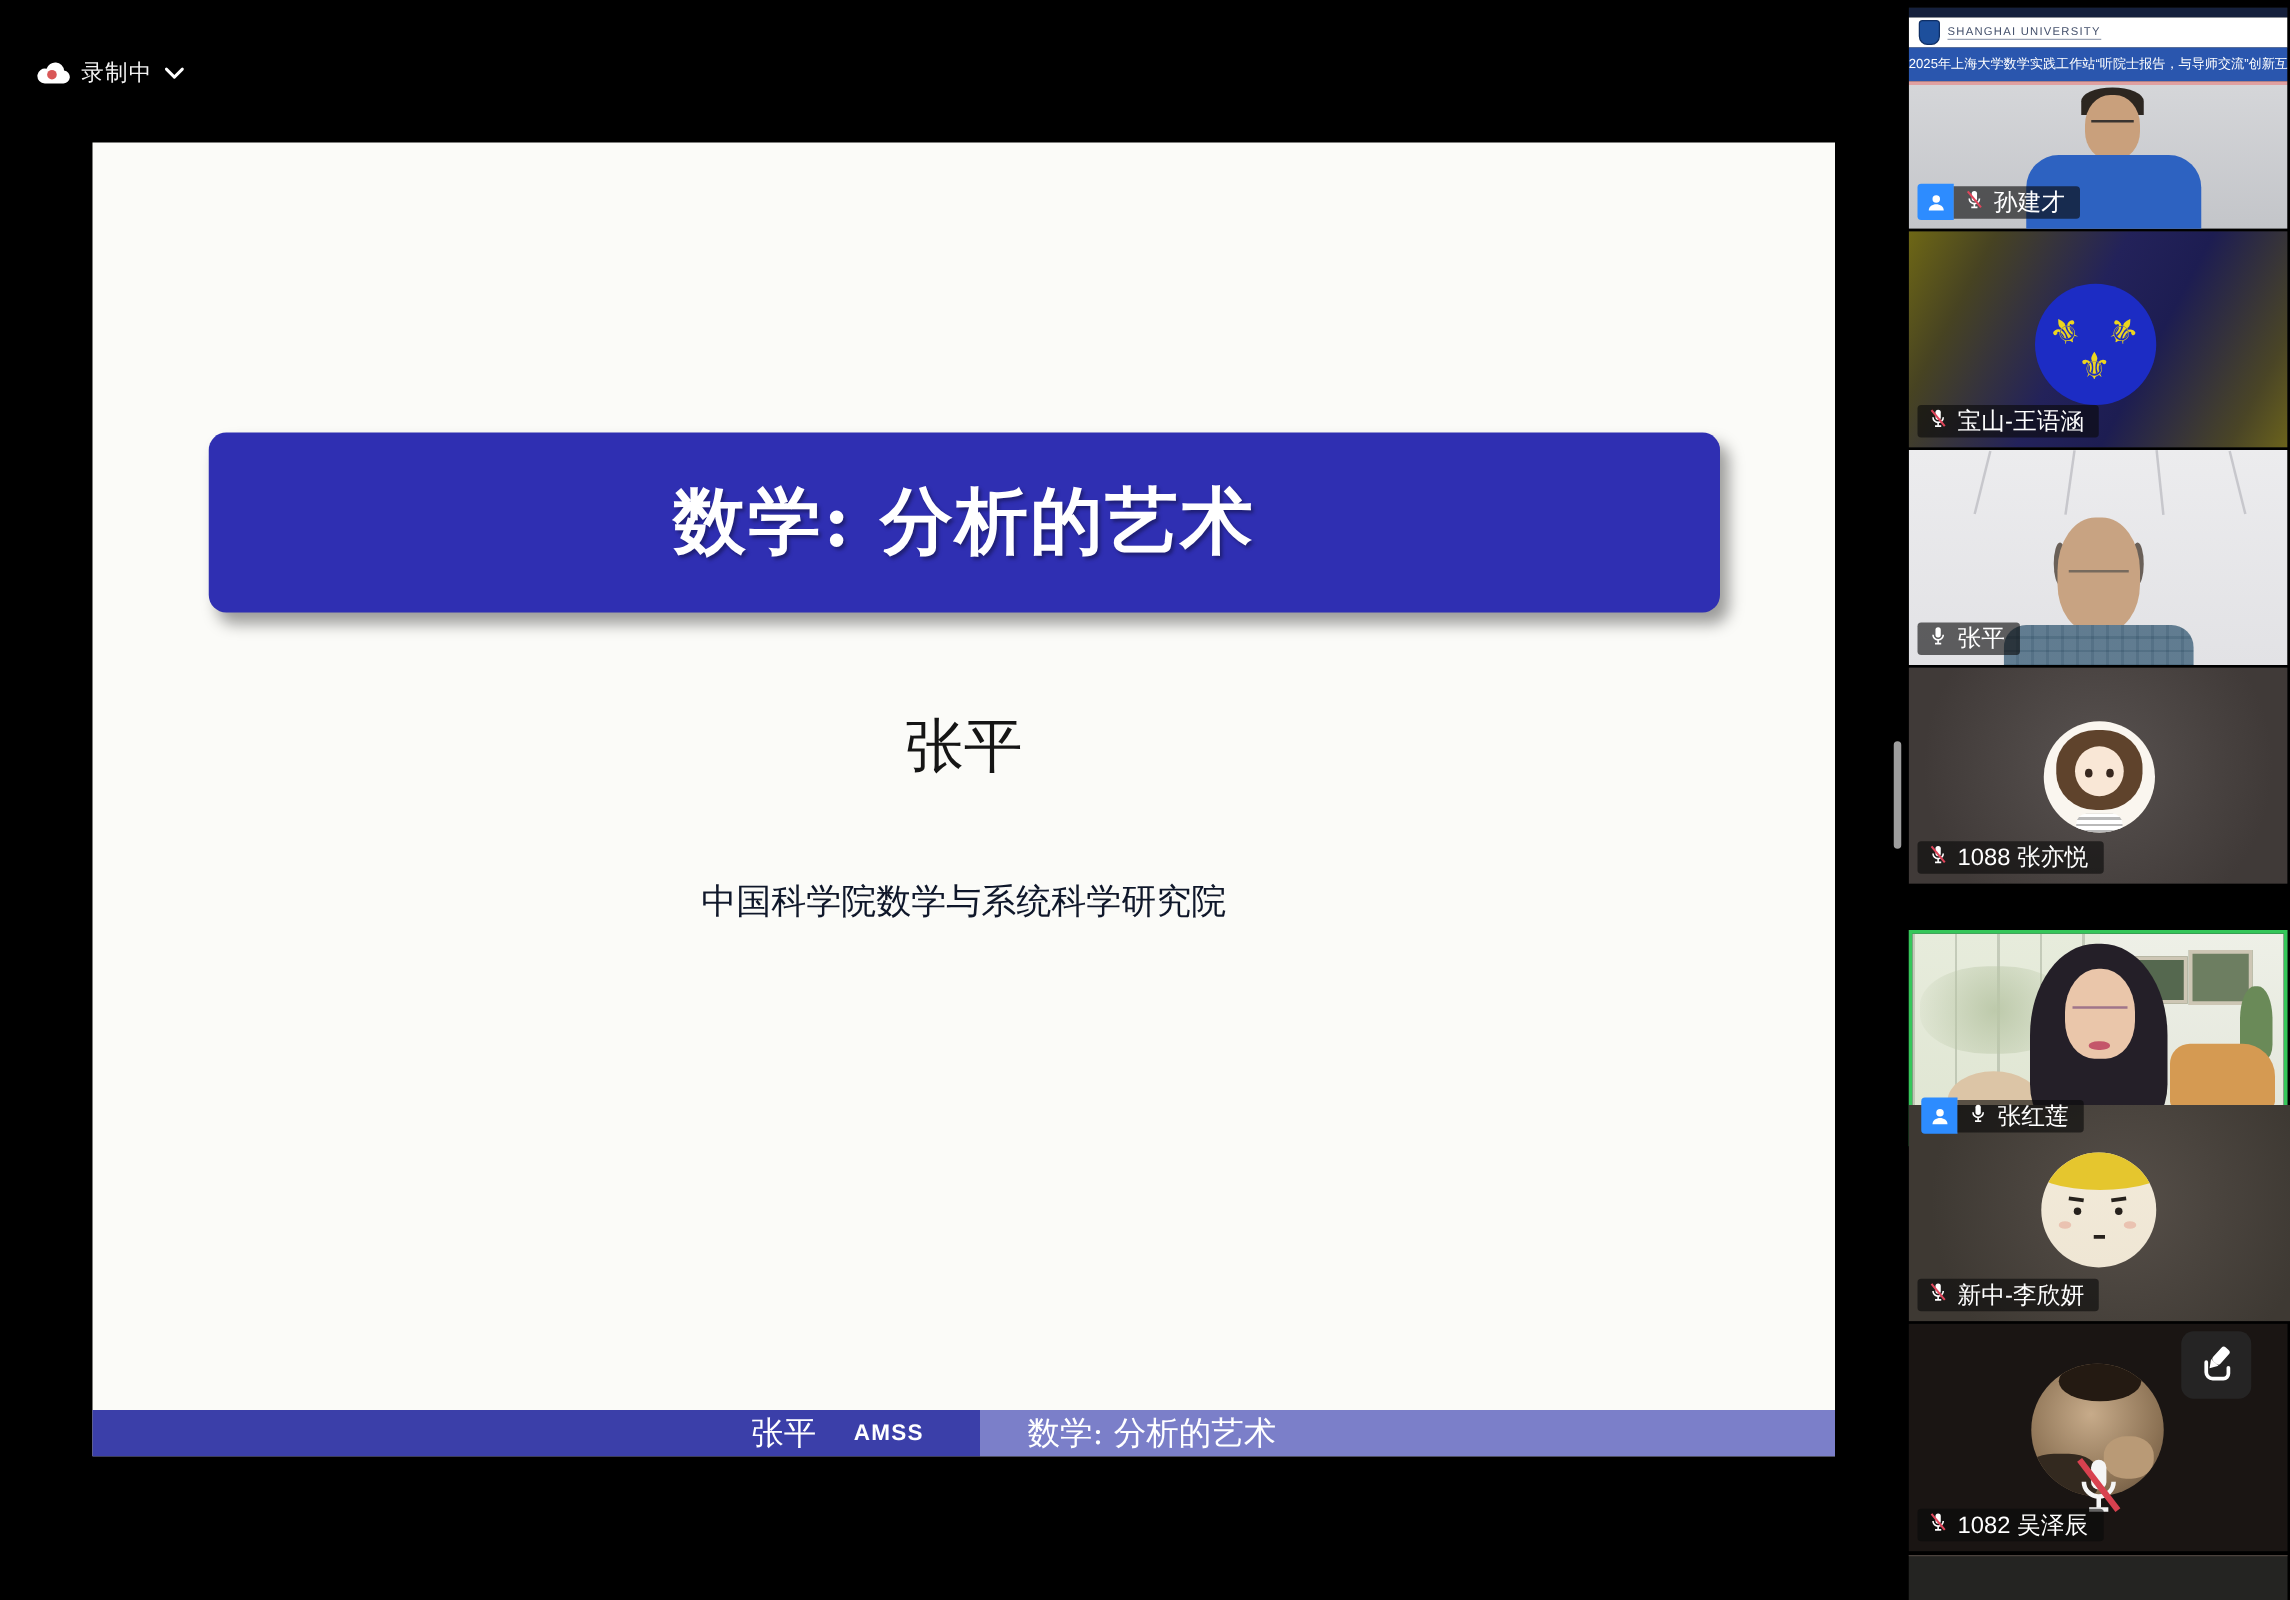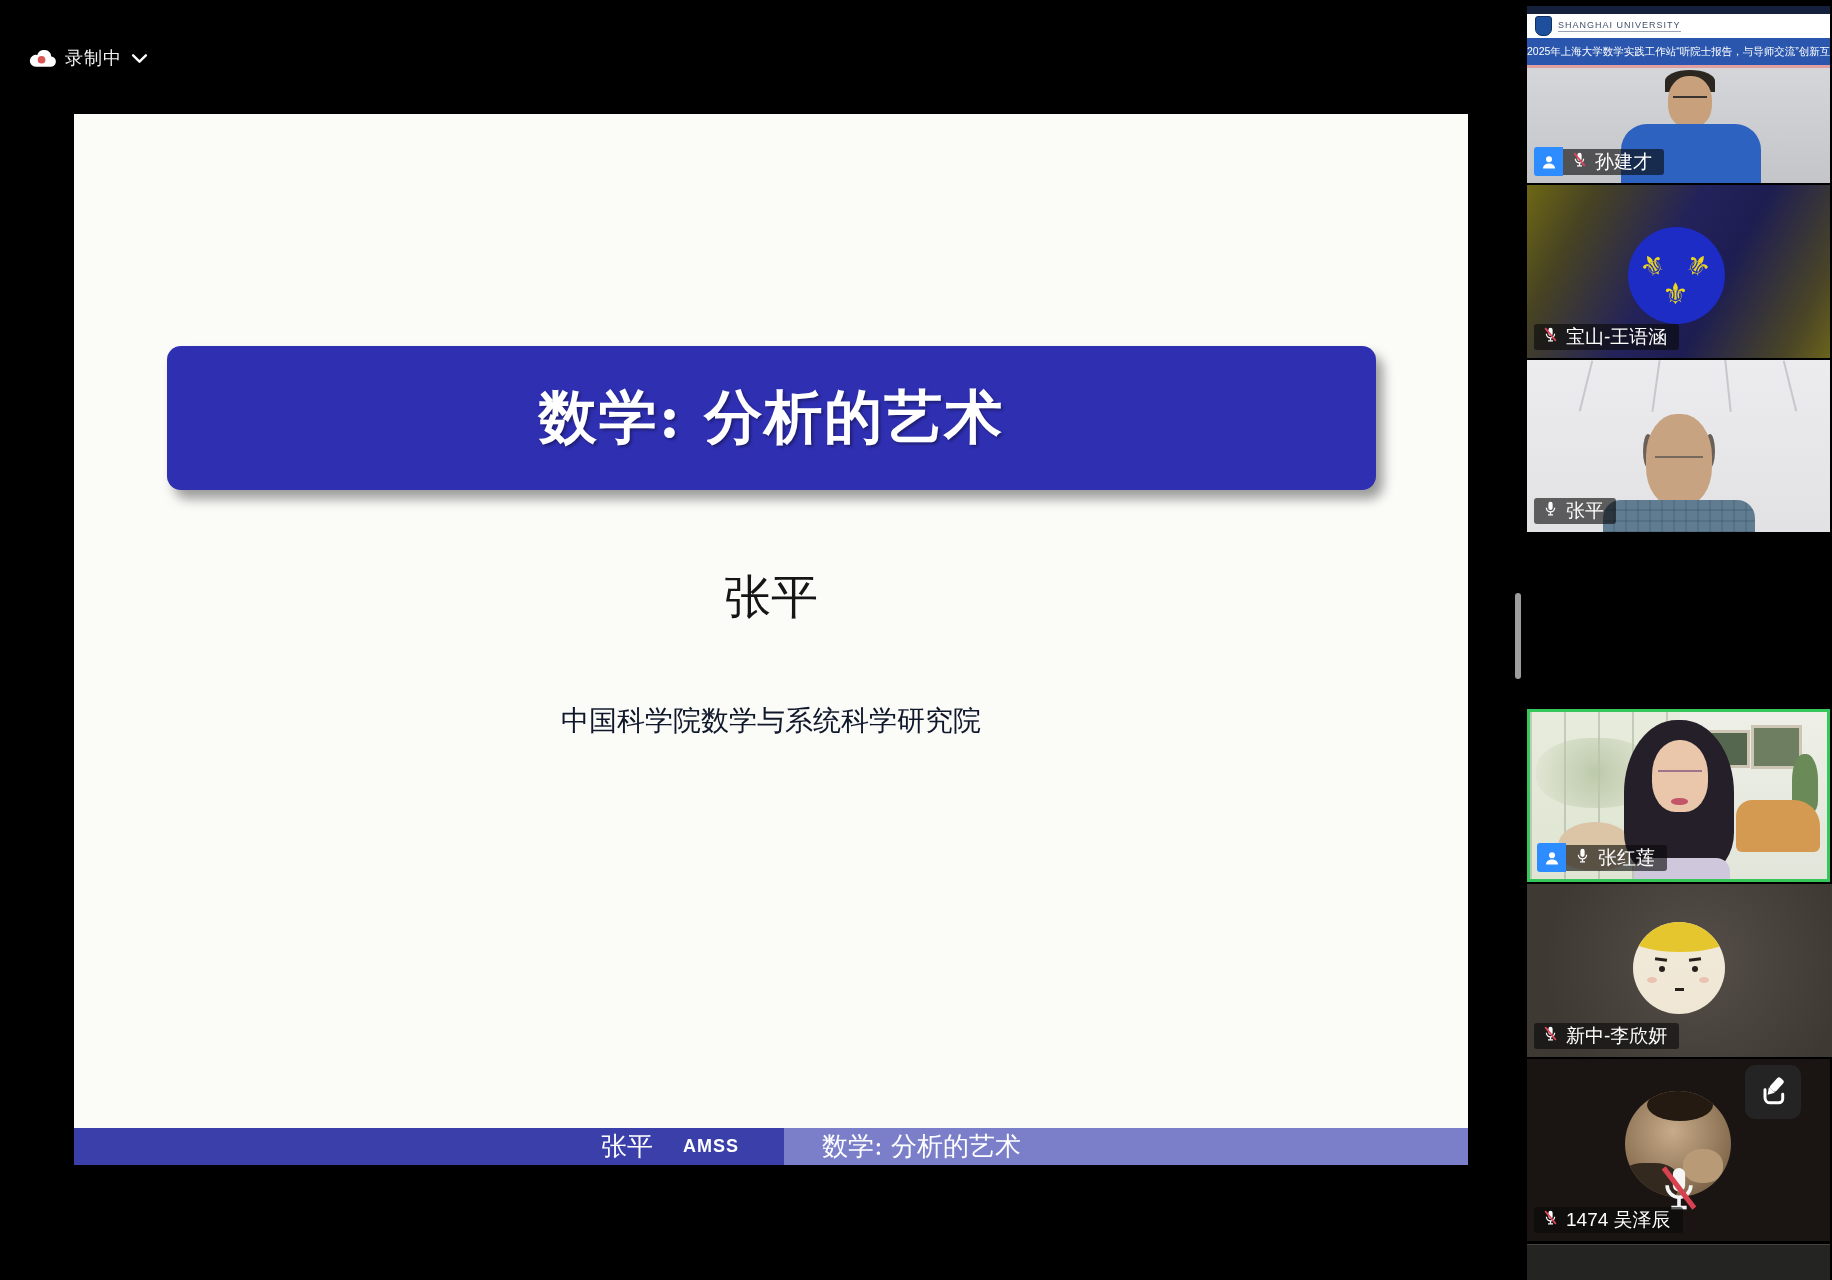--- a/index.html
+++ b/index.html
@@ -252,22 +252,46 @@
               <path d="M6.2 11a5.8 5.8 0 0 0 11.6 0" stroke="#fff" stroke-width="1.8" fill="none"></path>
               <line x1="12" y1="17" x2="12" y2="20.5" stroke="#fff" stroke-width="1.8"></line>
               <line x1="8.5" y1="21" x2="15.5" y2="21" stroke="#fff" stroke-width="1.8"></line>
             </svg>
         </span>
         <span class="pname">张平</span>
       </span>
     </div>
   </div>
 
-
-  <div class="tile active" style="top:709px;height:173px;">
+  <div class="tile" style="top:534px;height:173px;">
+    <div class="t4-bg"></div>
+    <div class="t4-circle">
+      <div class="t4-hair"></div>
+      <div class="t4-face"></div>
+      <div class="t4-eye" style="left:33px;"></div>
+      <div class="t4-eye" style="left:50px;"></div>
+      <div class="t4-shirt"></div>
+    </div>
+    <div class="name-tag no-badge">
+      <span class="tag-pill">
+        <span>
+          <svg width="17" height="17" viewBox="0 0 24 24">
+              <path d="M12 2.5a3 3 0 0 1 3 3v5.5a3 3 0 0 1-6 0V5.5a3 3 0 0 1 3-3z" fill="#fff"></path>
+              <path d="M6.2 11a5.8 5.8 0 0 0 11.6 0" stroke="#fff" stroke-width="1.8" fill="none"></path>
+              <line x1="12" y1="17" x2="12" y2="20.5" stroke="#fff" stroke-width="1.8"></line>
+              <line x1="8.5" y1="21" x2="15.5" y2="21" stroke="#fff" stroke-width="1.8"></line>
+              <line x1="4.5" y1="3" x2="19.5" y2="21" stroke="#e0455a" stroke-width="2.4"></line>
+            </svg>
+        </span>
+        <span class="pname">1088 张亦悦</span>
+      </span>
+    </div>
+  </div>
+
+  <div class="tile active" style="top:744px;height:173px;">
     <div class="t5-bg"></div>
     <div class="t5-window"></div>
     <div class="t5-green"></div>
     <div class="t5-paint1"></div>
     <div class="t5-paint2"></div>
     <div class="t5-plant"></div>
     <div class="t5-sofa"></div>
     <div class="t5-stone"></div>
     <div class="t5-hair"></div>
     <div class="t5-face"></div>
@@ -352,21 +376,21 @@
       <span class="tag-pill">
         <span>
           <svg width="17" height="17" viewBox="0 0 24 24">
               <path d="M12 2.5a3 3 0 0 1 3 3v5.5a3 3 0 0 1-6 0V5.5a3 3 0 0 1 3-3z" fill="#fff"></path>
               <path d="M6.2 11a5.8 5.8 0 0 0 11.6 0" stroke="#fff" stroke-width="1.8" fill="none"></path>
               <line x1="12" y1="17" x2="12" y2="20.5" stroke="#fff" stroke-width="1.8"></line>
               <line x1="8.5" y1="21" x2="15.5" y2="21" stroke="#fff" stroke-width="1.8"></line>
               <line x1="4.5" y1="3" x2="19.5" y2="21" stroke="#e0455a" stroke-width="2.4"></line>
             </svg>
         </span>
-        <span class="pname">1474 吴泽辰</span>
+        <span class="pname">1082 吴泽辰</span>
       </span>
     </div>
   </div>
 
   <div class="tile t8" style="top:1244px;height:36px;"></div>
 
   <div class="scrollbar"></div>
 
 </div>
 

